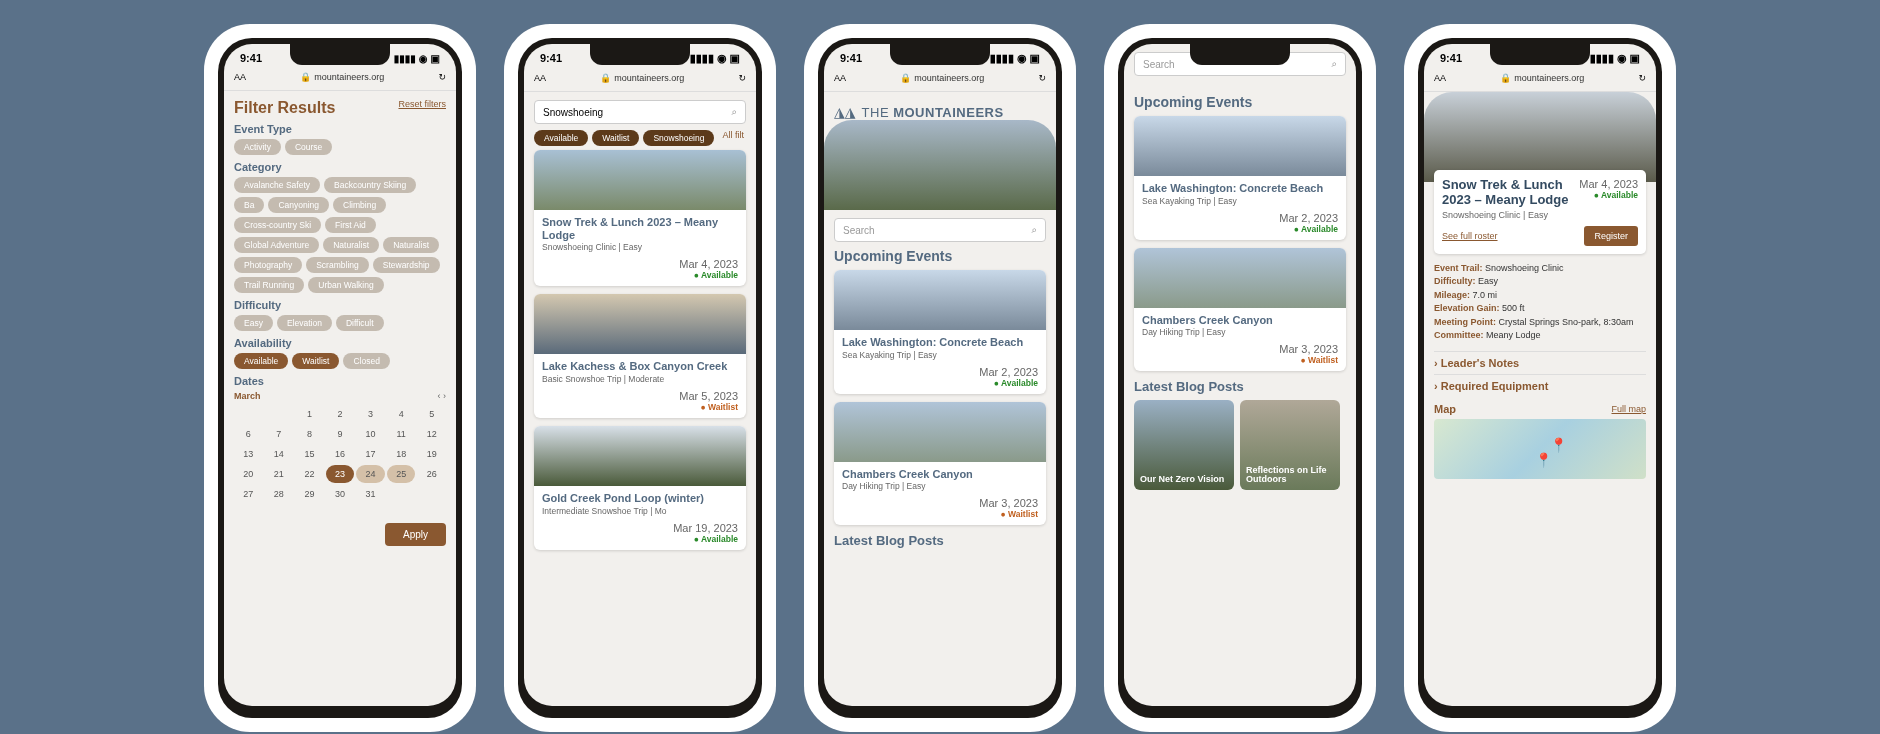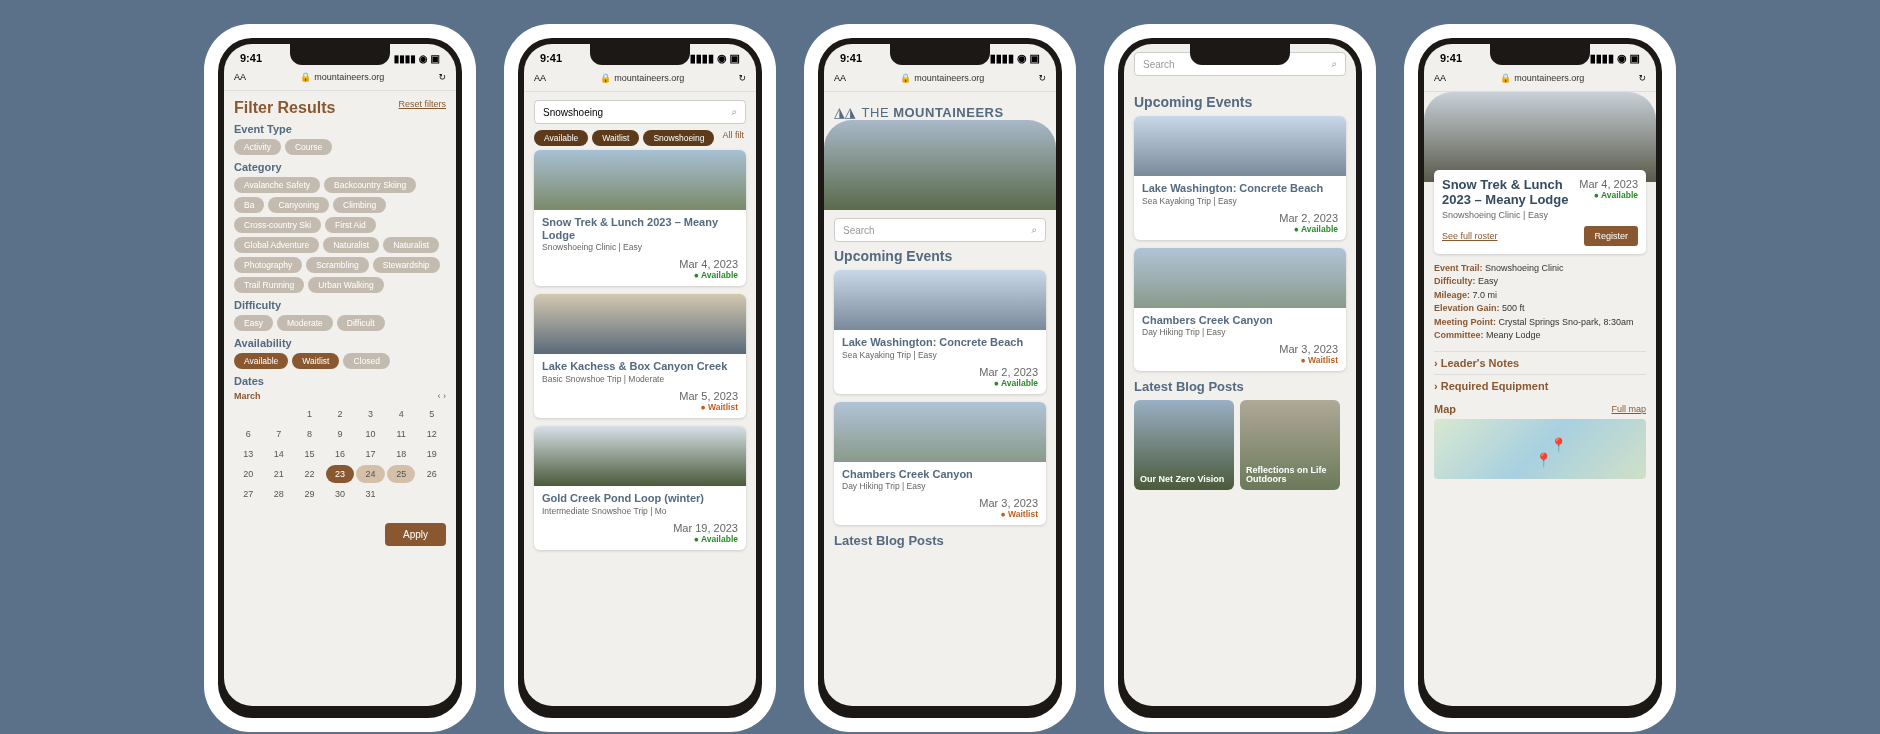--- a/index.html
+++ b/index.html
@@ -244,21 +244,21 @@
             <span class="pill">Naturalist</span>
             <span class="pill">Photography</span>
             <span class="pill">Scrambling</span>
             <span class="pill">Stewardship</span>
             <span class="pill">Trail Running</span>
             <span class="pill">Urban Walking</span>
           </div>
         <div class="h-section">Difficulty</div>
         <div class="pill-row" id="dif-pills">
             <span class="pill">Easy</span>
-            <span class="pill">Moderate</span>
+            <span class="pill">Elevation</span>
             <span class="pill">Difficult</span>
           </div>
         <div class="h-section">Availability</div>
         <div class="pill-row" id="avl-pills">
             <span class="pill active">Available</span>
             <span class="pill active">Waitlist</span>
             <span class="pill">Closed</span>
           </div>
         <div class="h-section">Dates</div>
         <div class="calendar">

